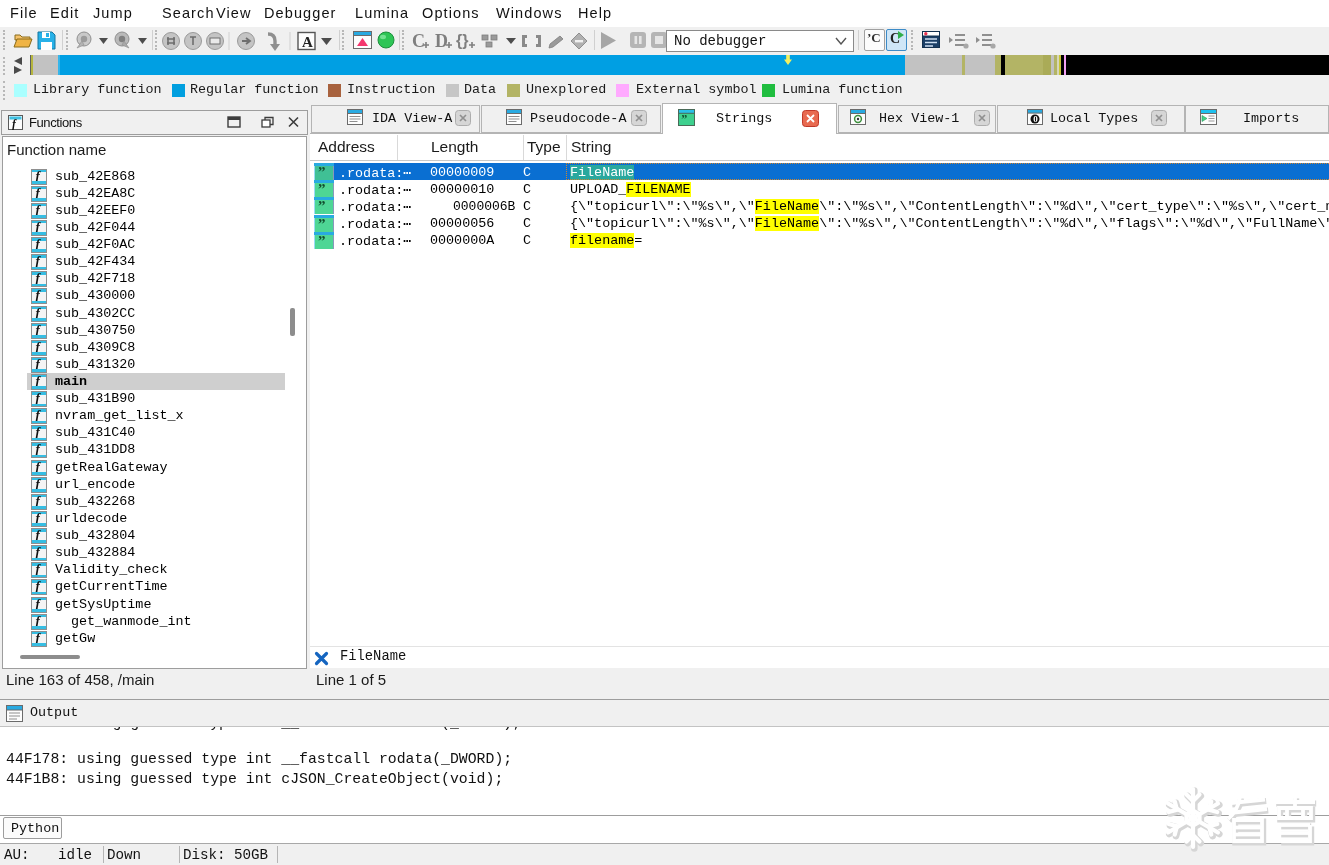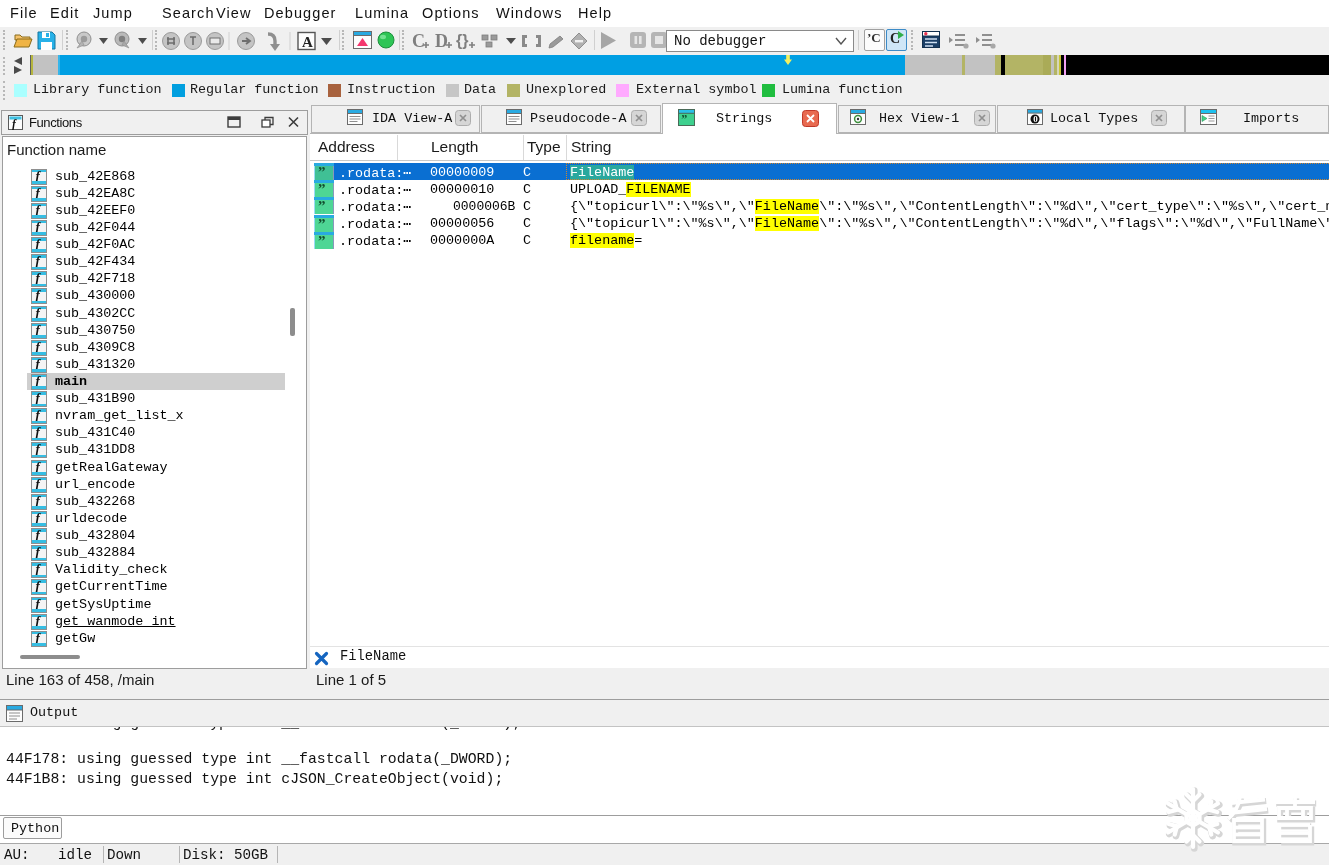--- a/index.html
+++ b/index.html
@@ -341,21 +341,21 @@
       <i>f</i>
     </div>
   <span class="abs mono" style="left:55px;top:579.4px;">getCurrentTime</span>
   <div class="abs ficon" style="left:31px;top:596.5px;">
       <i>f</i>
     </div>
   <span class="abs mono" style="left:55px;top:596.5px;">getSysUptime</span>
   <div class="abs ficon" style="left:31px;top:613.6px;">
       <i>f</i>
     </div>
-  <span class="abs mono" style="left:55px;top:613.6px;text-decoration:underline;">get_wanmode_int</span>
+  <span class="abs mono" style="left:71px;top:613.6px;">get_wanmode_int</span>
   <div class="abs ficon" style="left:31px;top:630.7px;">
       <i>f</i>
     </div>
   <span class="abs mono" style="left:55px;top:630.7px;">getGw</span>
 </div>
 
 <div class="abs" id="rightpanel" style="left:310px;top:103px;width:1019px;height:596px;">
 <div class="abs" style="left:0;top:2px;width:1019px;height:28px;background:#f0f0f0;border-bottom:1px solid #b4b4b4;"></div>
 <div class="abs" style="left:1px;top:2px;width:169px;height:28px;background:#f0f0f0;border:1px solid #b4b4b4;box-sizing:border-box;"></div>
 <svg class="abs" style="left:37px;top:6px;" width="16" height="16" viewBox="0 0 16 16">

